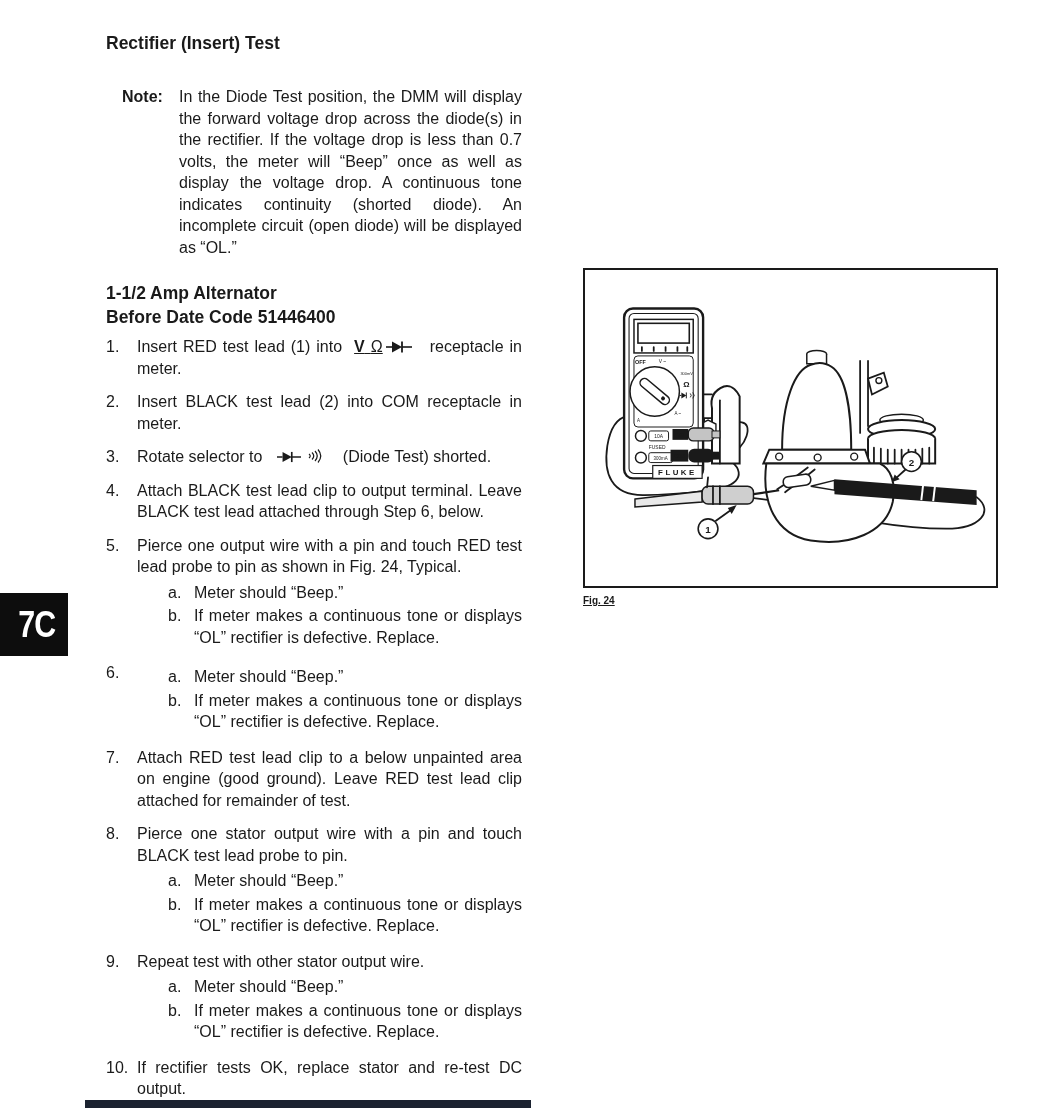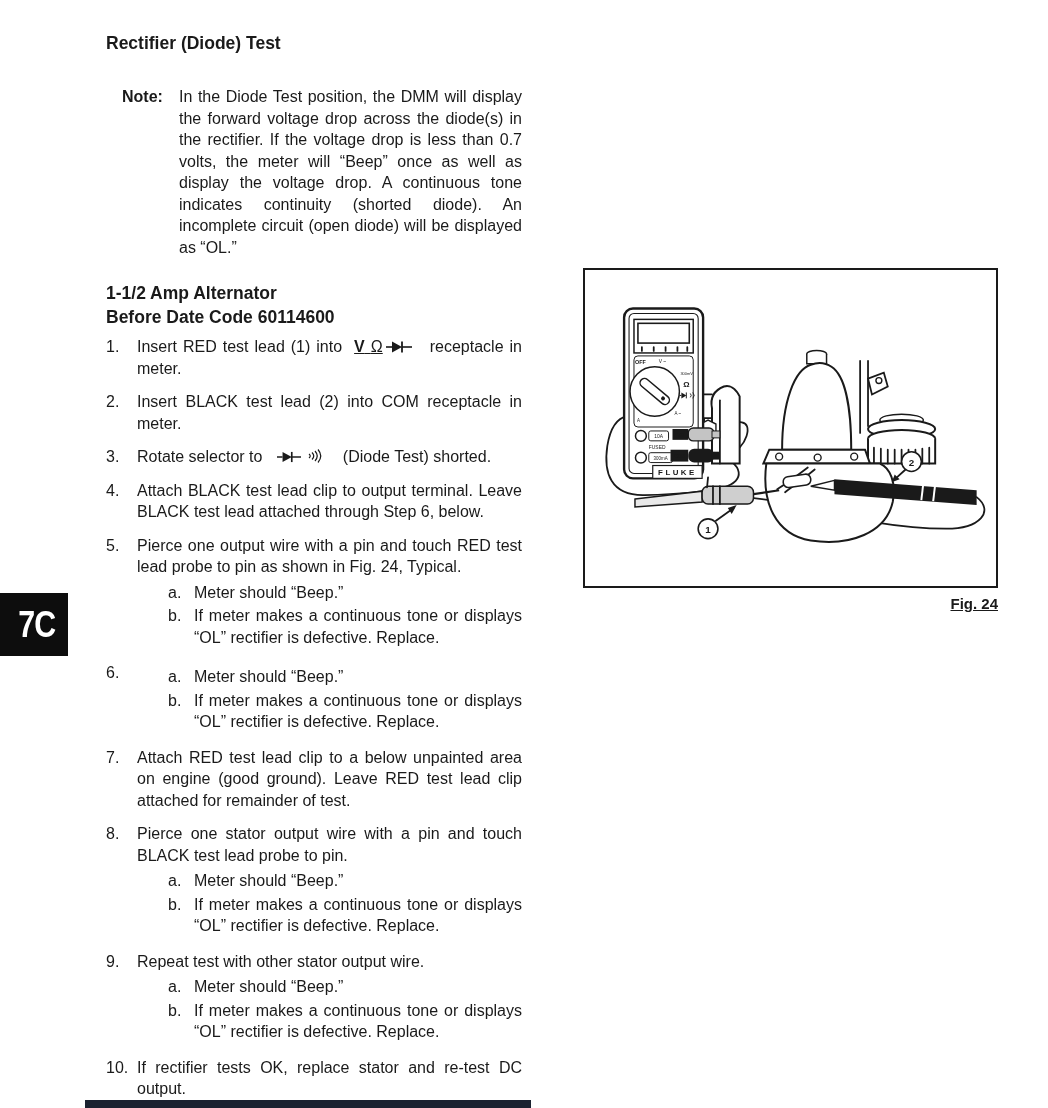--- a/index.html
+++ b/index.html
@@ -21,46 +21,46 @@
   .substeps{margin-left:31px;margin-top:4px;}
   .substep{display:grid;grid-template-columns:26px 1fr;margin-bottom:2px;}
   .sub-letter{font-size:16px;line-height:21.5px;}
   .sub-text{font-size:16px;line-height:21.5px;text-align:justify;margin:0;}
   .sym{white-space:nowrap;margin:0 12px;text-decoration:underline;}
   .sym b{font-weight:bold;}
   .sym svg{vertical-align:-2px;margin-left:3px;}
   
   .figure-box{position:absolute;left:583px;top:268px;width:415px;height:320px;border:2px solid #1a1a1a;box-sizing:border-box;background:#fff;}
   .figure-box svg{display:block;width:100%;height:100%;}
-  .figure-caption{position:absolute;left:583px;top:595px;width:415px;text-align:right;font-size:15px;font-weight:bold;text-decoration:underline;}
+  .figure-caption{position:absolute;left:583px;top:595px;width:415px;text-align:left;font-size:10px;font-weight:bold;text-decoration:underline;}
   
   .section-tab{position:absolute;left:0;top:593px;width:68px;height:63px;background:#0d0d0d;color:#ffffff;
     display:flex;align-items:center;justify-content:flex-end;padding-right:13px;box-sizing:border-box;}
   .section-tab span{font-size:37px;font-weight:bold;letter-spacing:-1px;transform:scaleX(0.82);transform-origin:right center;}
   
   .footer-bar{position:absolute;left:85px;top:1100px;width:446px;height:8px;background:#1b2230;}
   .ln{fill:none;stroke:#1a1a1a;stroke-width:1.8;stroke-linecap:round;stroke-linejoin:round;}
   .fw{fill:#ffffff;stroke:#1a1a1a;}
   .mtxt{font-family:"Liberation Sans",sans-serif;fill:#1a1a1a;}
 </style>
 </head>
 <body>
 
 <div class="content">
 
-  <h1 class="page-title">Rectifier (Diode) Test</h1>
+  <h1 class="page-title">Rectifier (Insert) Test</h1>
 
   <div class="note-block">
     <span class="note-label">Note:</span>
     <p class="note-text">In the Diode Test position, the DMM will display the forward voltage drop across the diode(s) in the rectifier. If the voltage drop is less than 0.7 volts, the meter will “Beep” once as well as display the voltage drop. A continuous tone indicates continuity (shorted diode). An incomplete circuit (open diode) will be displayed as “OL.”</p>
   </div>
 
   <div class="headings">
     <div>1-1/2 Amp Alternator</div>
-    <div>Before Date Code 60114600</div>
+    <div>Before Date Code 51446400</div>
   </div>
 
   <div>
 
     <div class="step">
       <span class="step-num">1.</span>
       <p class="step-text"><span>Insert RED test lead (1) into</span><span class="sym"><b>V</b> <span>Ω</span><svg width="26" height="14" viewBox="0 0 26 14">
               <path d="M0,7 H6" stroke="#1a1a1a" stroke-width="1.6"></path>
               <polygon points="6,1.5 6,12.5 16,7" fill="#1a1a1a"></polygon>
               <path d="M16,1.5 V12.5" stroke="#1a1a1a" stroke-width="1.8"></path>

